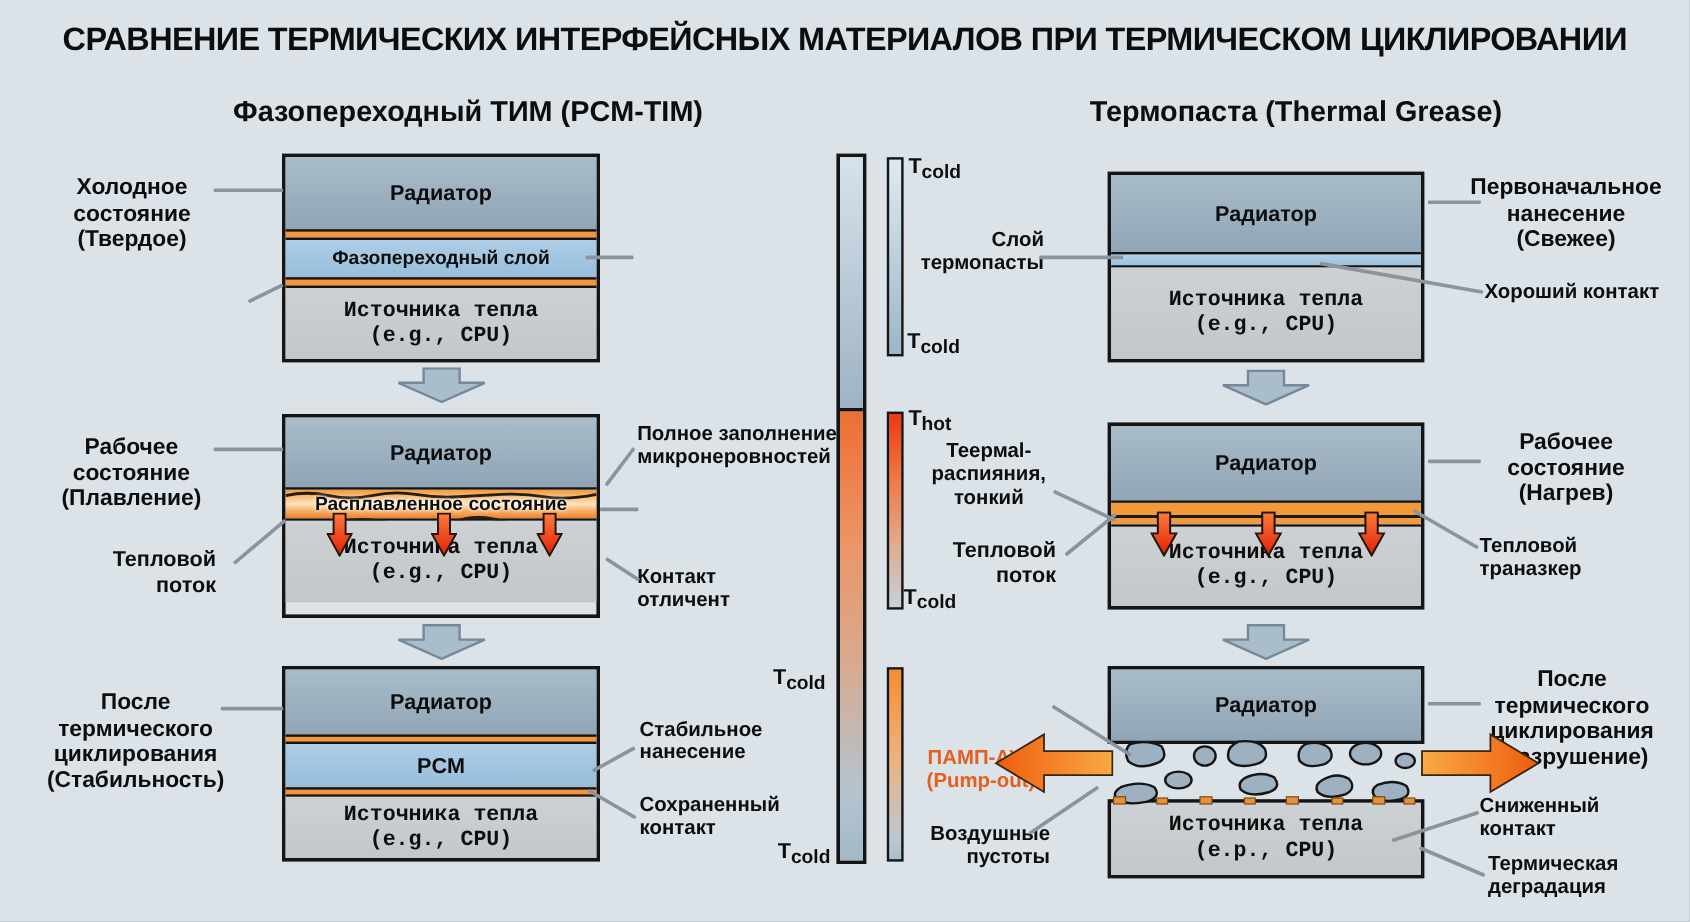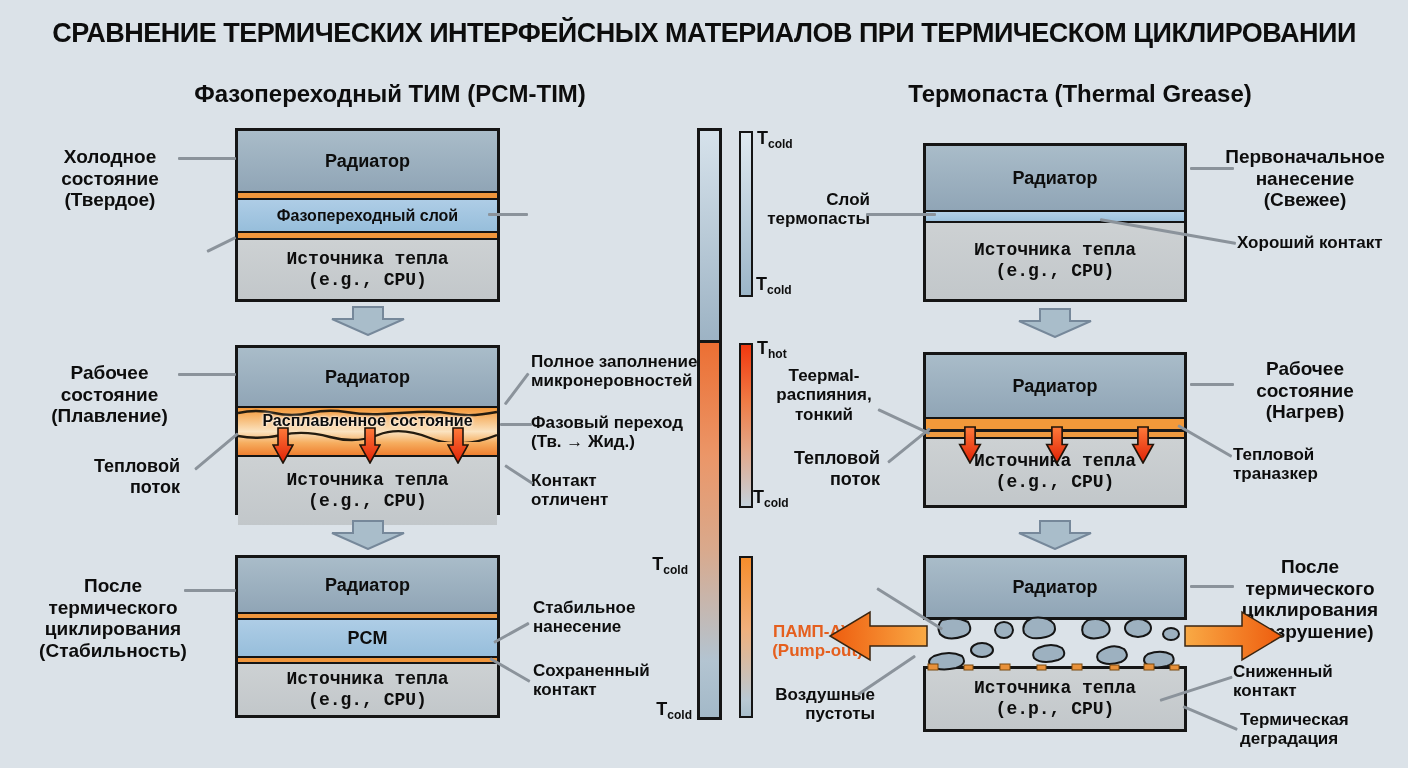--- a/index.html
+++ b/index.html
@@ -23,21 +23,21 @@
   .pcmblue{background:linear-gradient(180deg,#aecde6,#97bedb);font-size:16px;}
   .melt{background:linear-gradient(180deg,#f4993a 0%,#f8c88e 32%,#fbe3c0 50%,#f6ae60 74%,#ef8030 100%);
         border-top:2px solid #141414;border-bottom:2px solid #141414;font-size:16px;}
   .melt .mtxt{position:absolute;left:0;top:4px;width:100%;text-align:center;font-weight:bold;
         text-shadow:0 0 4px #ffffff,0 0 2px #ffffff;z-index:2;}
   .pastethin{background:linear-gradient(180deg,#b3d1e8,#9cc2de);border-top:2px solid #141414;border-bottom:2px solid #141414;}
   .o2{background:linear-gradient(180deg,#f2993a 0%,#f2993a 58%,#1a1a1a 58%,#1a1a1a 70%,#ef9a40 70%);
       border-top:2px solid #141414;border-bottom:2px solid #141414;}
   .bar{position:absolute;border:3px solid #151515;box-sizing:border-box;z-index:2;}
   .tlabel{position:absolute;font-weight:bold;font-size:18px;z-index:4;}
-  .tlabel sub{font-size:12px;font-weight:bold;vertical-align:-4px;letter-spacing:0;}
+  .tlabel sub{font-size:16px;font-weight:bold;vertical-align:-4px;letter-spacing:0;}
   svg{display:block;}
   .z5{z-index:5;} .z3{z-index:3;}
 </style>
 </head>
 <body>
 
 <div class="canvas">
 
   <div class="ttl">СРАВНЕНИЕ ТЕРМИЧЕСКИХ ИНТЕРФЕЙСНЫХ МАТЕРИАЛОВ ПРИ ТЕРМИЧЕСКОМ ЦИКЛИРОВАНИИ</div>
   <div class="hdr" style="left:155px;">Фазопереходный ТИМ (PCM-TIM)</div>
@@ -47,21 +47,21 @@
     <div class="layer radiator" style="height:60px;">Радиатор</div>
     <div class="layer orange" style="height:9px;"></div>
     <div class="layer pcmblue" style="height:31px;">Фазопереходный слой</div>
     <div class="layer orange" style="height:9px;"></div>
     <div class="layer cpu" style="height:59px;">Источника тепла
 (e.g., CPU)</div>
   </div>
 
   <div class="block" style="left:235px;top:345px;width:265px;height:170px;">
     <div class="layer radiator" style="height:58px;">Радиатор</div>
-    <div class="layer melt" style="height:51px;">
+    <div class="layer melt" style="height:28px;">
       <svg class="abs" style="left:0;top:0;" width="259" height="34" viewBox="0 0 259 34">
         <path d="M0,5 Q18,1 36,5 T72,5 T108,4 T144,6 T180,4 T216,6 T259,4" fill="none" stroke="#241c10" stroke-width="2.4"></path>
         <path d="M0,28 Q22,32 44,27 T92,29 T140,27 T192,30 T259,27" fill="none" stroke="#241c10" stroke-width="2.4"></path>
       </svg>
       <div class="mtxt">Расплавленное состояние</div>
     </div>
     <div class="layer cpu" style="height:68px;">Источника тепла
 (e.g., CPU)</div>
   </div>
 
@@ -82,22 +82,20 @@
 (Плавление)</div>
   <div class="lbl f18 r" style="left:55px;top:456px;width:125px;">Тепловой
 поток</div>
   <div class="lbl f19 c" style="left:18px;top:575px;width:190px;">После
 термического
 циклирования
 (Стабильность)</div>
 
   <div class="lbl f17" style="left:531px;top:352px;width:180px;">Полное заполнение
 микронеровностей</div>
-  <div class="lbl f17" style="left:531px;top:413px;width:180px;">Фазовый переход
-(Тв. → Жид.)</div>
   <div class="lbl f17" style="left:531px;top:471px;width:120px;">Контакт
 отличент</div>
   <div class="lbl f17" style="left:533px;top:598px;width:140px;">Стабильное
 нанесение</div>
   <div class="lbl f17" style="left:533px;top:661px;width:150px;">Сохраненный
 контакт</div>
 
   <div class="bar" style="left:697px;top:128px;width:25px;height:592px;">
     <div style="width:100%;height:212px;background:linear-gradient(180deg,#d6e2eb,#9db3c4);border-bottom:3px solid #151515;box-sizing:border-box;"></div>
     <div style="width:100%;height:374px;background:linear-gradient(180deg,#ec6f33 0%,#eb9668 30%,#d9a98c 55%,#b3c4d1 85%,#a3b9c8 100%);"></div>

